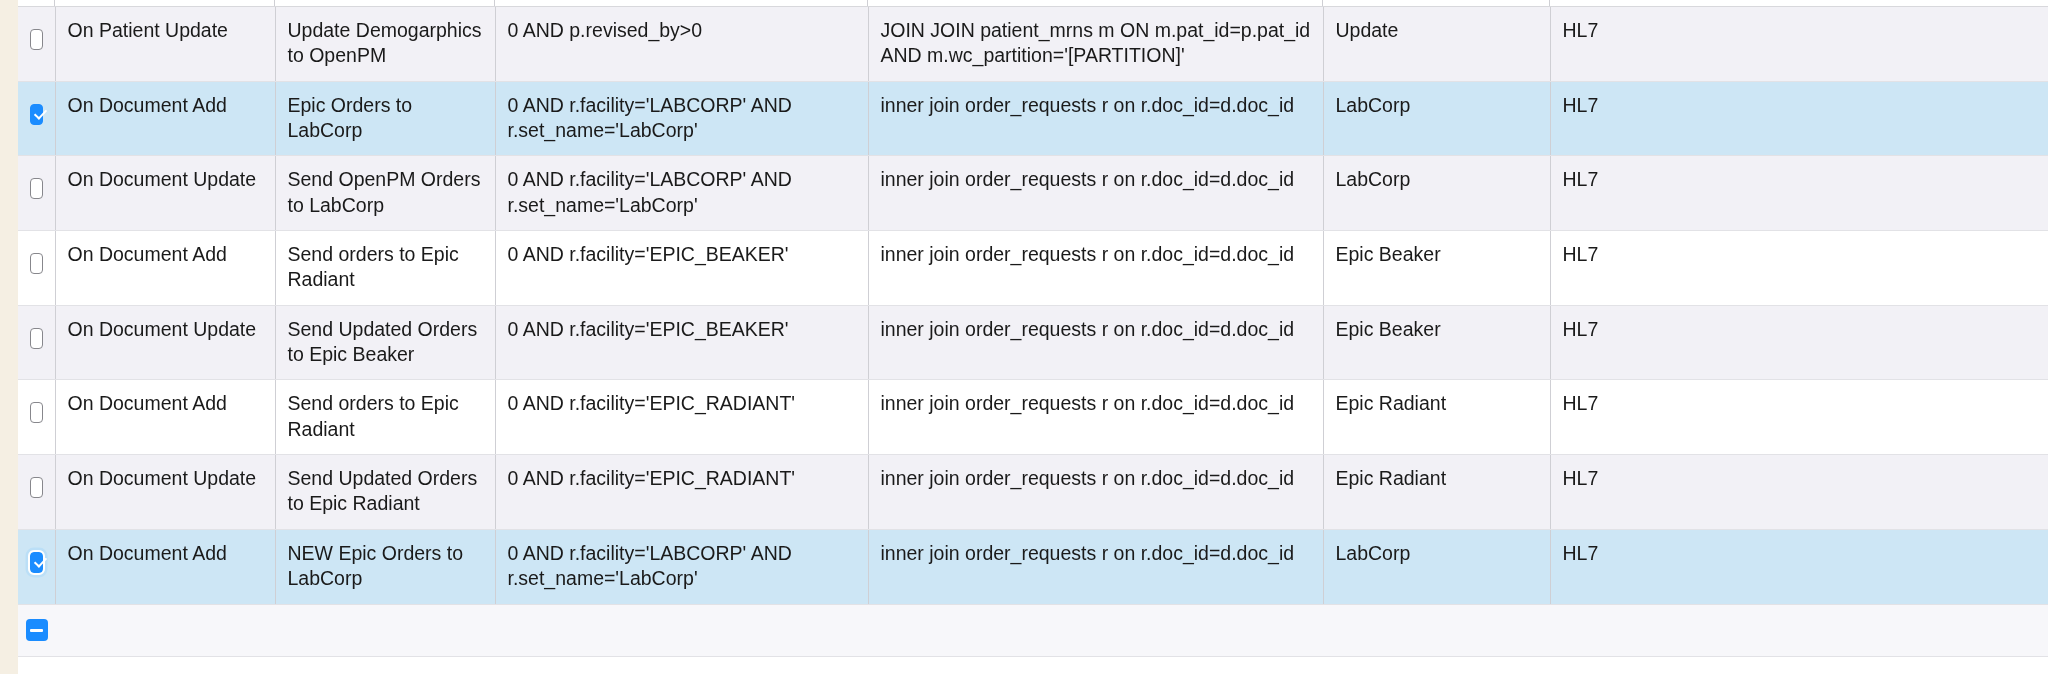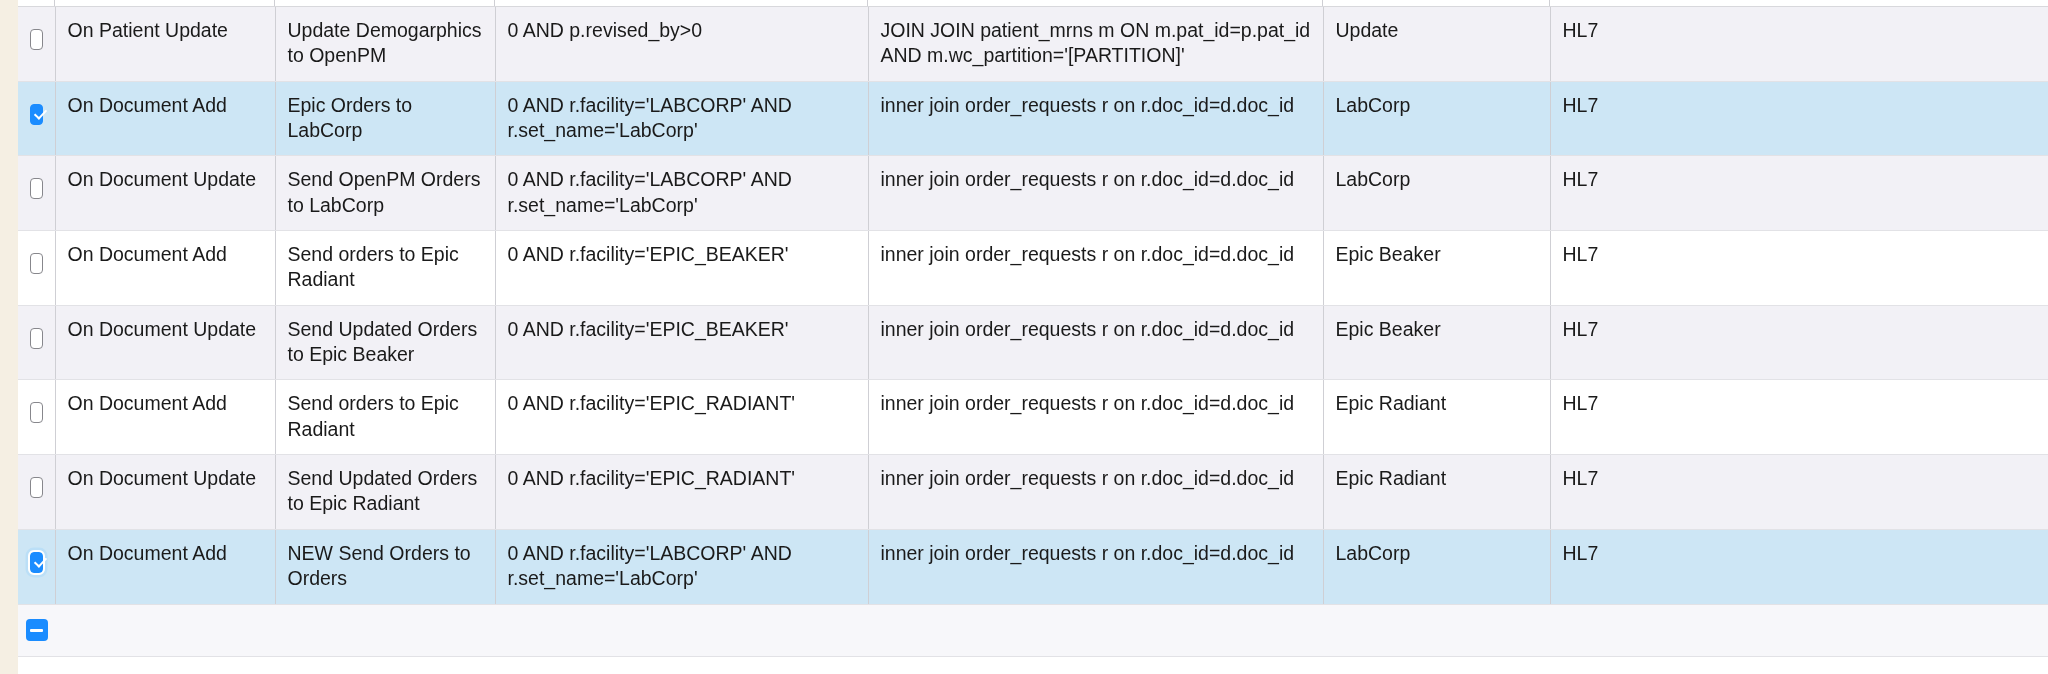--- a/index.html
+++ b/index.html
@@ -297,21 +297,21 @@
             <td>Epic Radiant</td>
             <td class="last-col">HL7</td>
           </tr>
           <tr class="r-sel" style="height: 56px;">
             <td class="cb-cell">
               <div class="cb-wrap">
                 <span class="cbox on focused"></span>
               </div>
             </td>
             <td>On Document Add</td>
-            <td>NEW Send Orders to Orders</td>
+            <td>NEW Epic Orders to LabCorp</td>
             <td>0 AND r.facility='LABCORP' AND r.set_name='LabCorp'</td>
             <td>inner join order_requests r on r.doc_id=d.doc_id</td>
             <td>LabCorp</td>
             <td class="last-col">HL7</td>
           </tr>
         </tbody>
     </table>
 
     <div class="expander-strip">
       <div class="exp-gutter">

